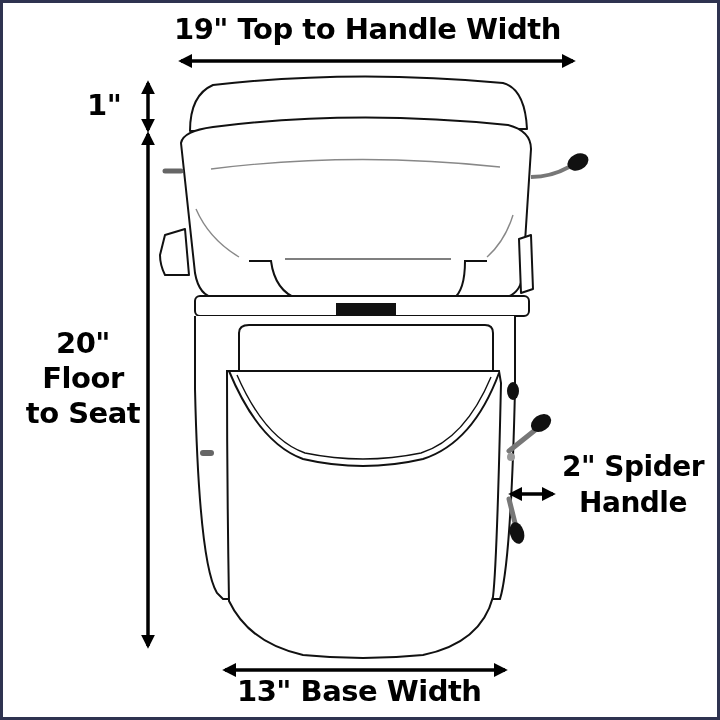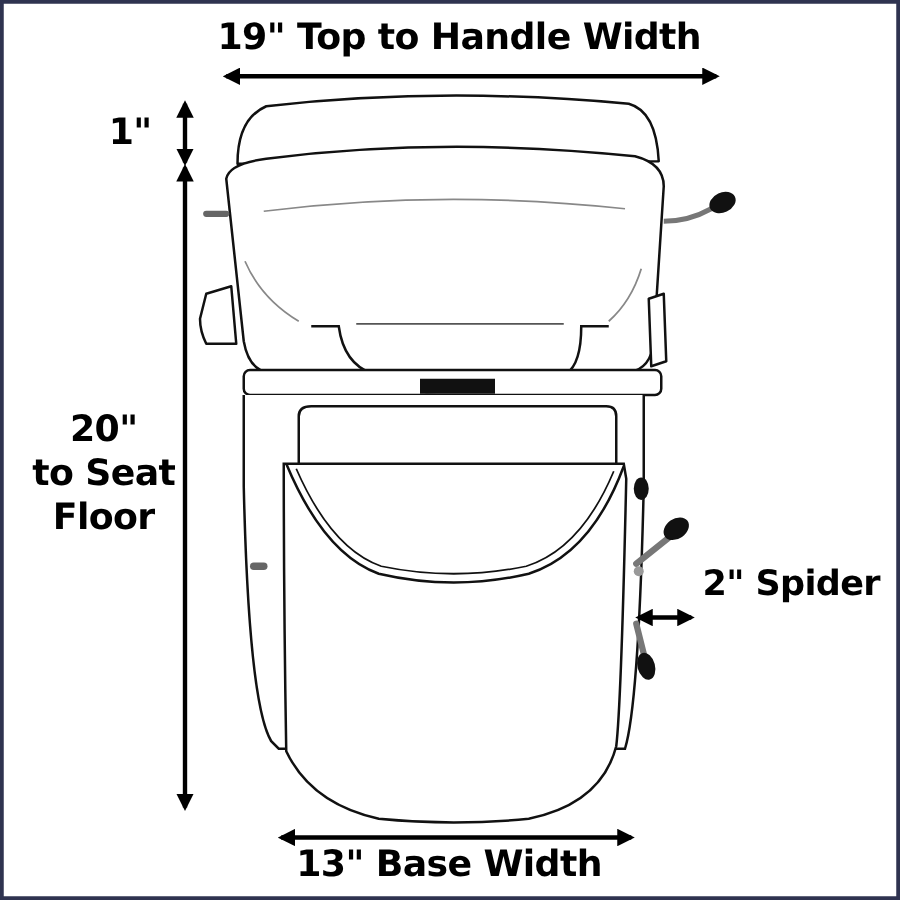--- a/index.html
+++ b/index.html
@@ -83,22 +83,23 @@
       <line x1="222" y1="667" x2="502" y2="667" marker-start="url(#ah)" marker-end="url(#ah)"></line>
     </g>
   </svg>
 
   <div class="label" style="left:171px;top:12px;font-size:29px;">19" Top to Handle Width</div>
 
   <div class="label" style="left:84px;top:88px;font-size:29px;">1"</div>
 
   <div class="label center" style="left:20px;top:323px;width:120px;font-size:29px;line-height:35px;">
     <div>20"</div>
+    <div>Floor</div>
     <div>to Seat</div>
-    <div>Floor</div>
   </div>
 
   <div class="label center" style="left:550px;top:446px;width:160px;font-size:28px;line-height:36px;">
     <div>2" Spider</div>
+    <div>Handle</div>
   </div>
 
   <div class="label" style="left:234px;top:674px;font-size:29px;">13" Base Width</div>
 </div>
 
 </body></html>

